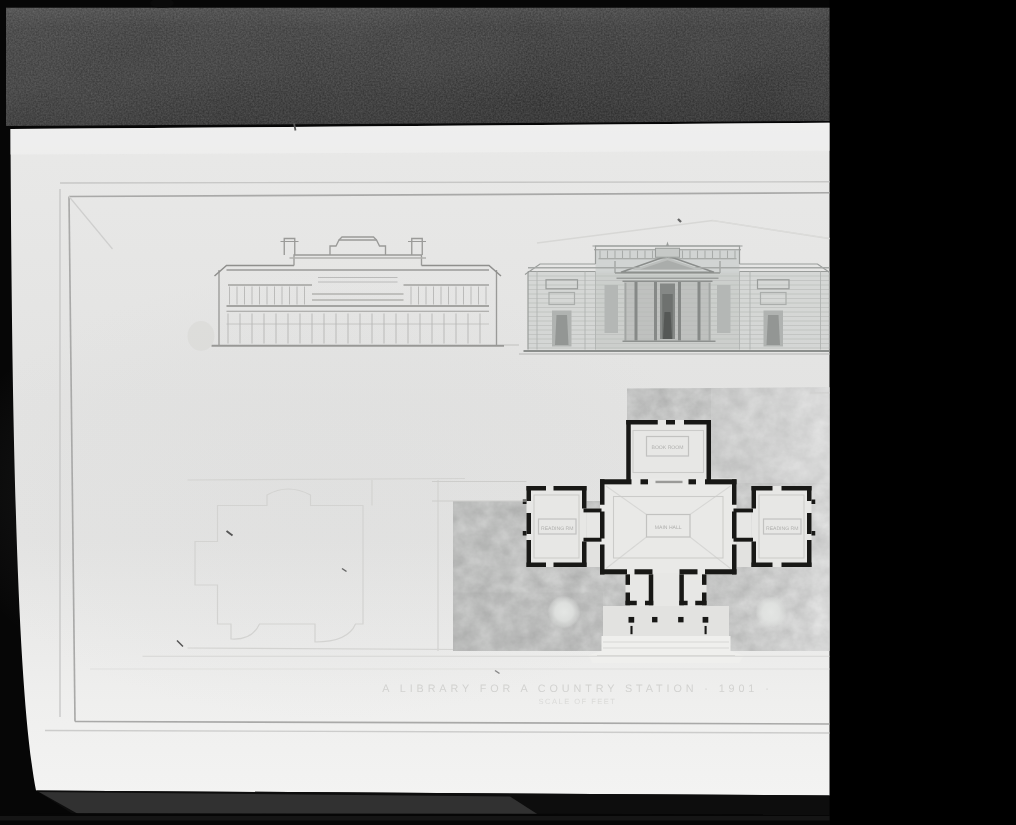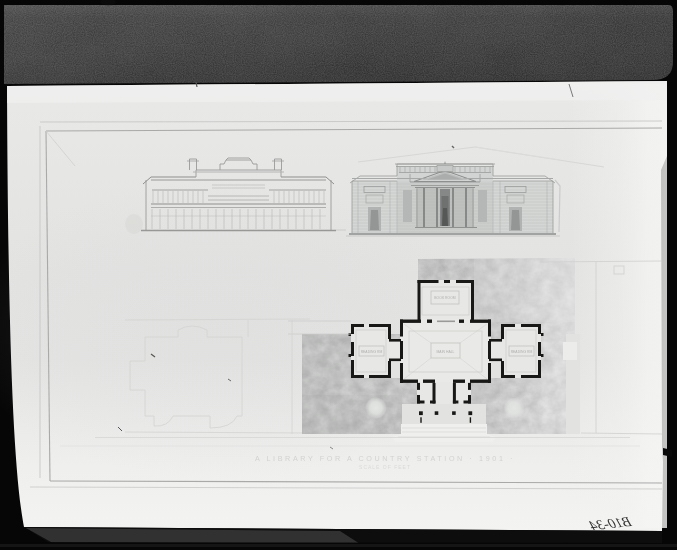--- a/index.html
+++ b/index.html
@@ -1,15 +1,15 @@
 <!DOCTYPE html>
 <html><head><meta charset="utf-8">
 <style>
 html,body{margin:0;padding:0;background:#000;}
-#c{position:relative;width:677px;height:550px;background:#010101;overflow:hidden;font-family:"Liberation Sans",sans-serif;}
+#c{position:relative;width:553px;height:550px;background:#010101;overflow:hidden;font-family:"Liberation Sans",sans-serif;}
 </style></head>
 <body>
 <div id="c">
 <svg width="677" height="550" viewBox="0 0 677 550">
 <defs>
   <filter id="grain" x="0" y="0" width="100%" height="100%" color-interpolation-filters="sRGB">
     <feTurbulence type="fractalNoise" baseFrequency="0.9" numOctaves="2" seed="7"></feTurbulence>
     <feColorMatrix type="matrix" values="0 0 0 0.18 0.148  0 0 0 0.18 0.148  0 0 0 0.18 0.148  0 0 0 0 1"></feColorMatrix>
   </filter>
   <filter id="stain" x="0" y="0" width="100%" height="100%" color-interpolation-filters="sRGB">

